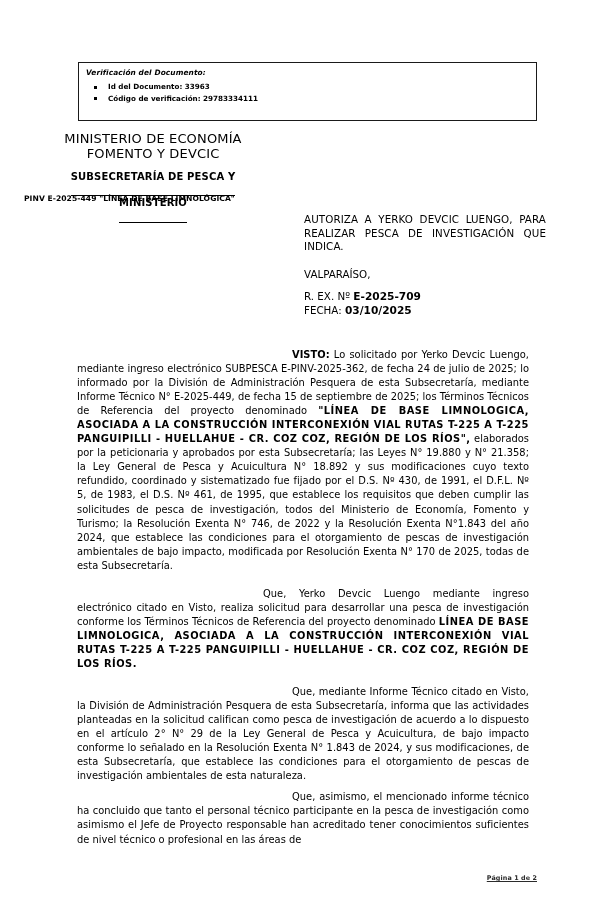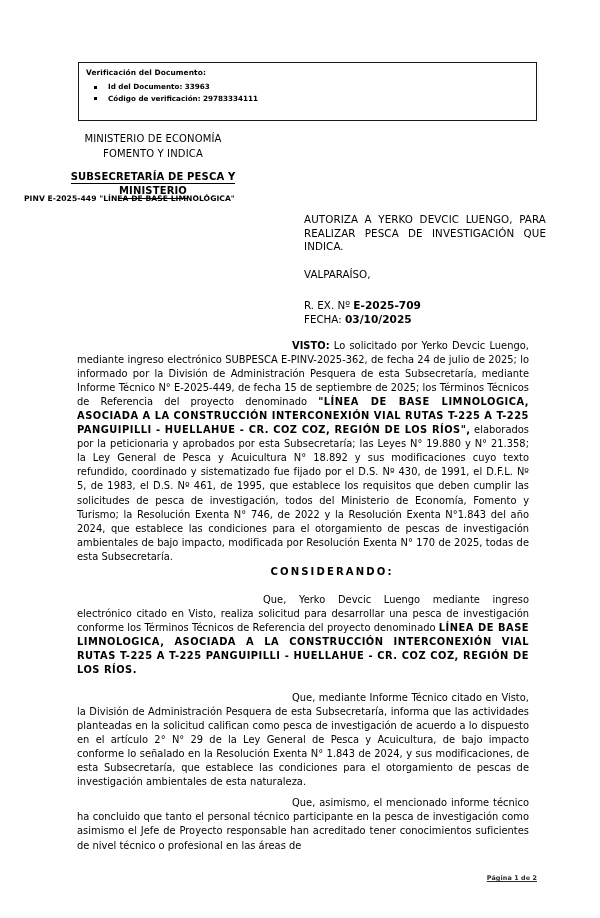--- a/index.html
+++ b/index.html
@@ -35,20 +35,21 @@
     overflow: hidden;
   }
   .verif-title {
     position: absolute;
     left: 7px;
     top: 5px;
     font-size: 7.4px;
     font-weight: bold;
     letter-spacing: 0.1px;
     white-space: nowrap;
+    font-style: italic;
   }
   .verif-list {
     position: absolute;
     left: 7px;
     top: 18px;
     margin: 0;
     padding: 0;
     list-style: none;
     font-weight: bold;
   }
@@ -71,35 +72,35 @@
 
   
   .org-header {
     position: absolute;
     left: 22px;
     top: 132px;
     width: 262px;
     text-align: center;
   }
   .org-line {
-    font-size: 10px;
+    font-size: 13px;
     line-height: 14.6px;
     letter-spacing: 0.15px;
   }
   .org-sub {
     margin-top: 9px;
     font-size: 10px;
     font-weight: bold;
     line-height: 13.2px;
     letter-spacing: 0.15px;
   }
   .org-sub span {
     border-bottom: 1.4px solid #000;
     display: inline-block;
-    padding-bottom: 0px;
+    padding-bottom: 12px;
   }
   .pinv-line {
     position: absolute;
     left: 24px;
     top: 194px;
     width: 270px;
     font-size: 7.6px;
     font-weight: bold;
     letter-spacing: 0.05px;
     white-space: nowrap;
@@ -118,36 +119,36 @@
     text-align: justify;
     text-align-last: left;
     letter-spacing: 0.1px;
   }
   .rh-city {
     margin-top: 14px;
     font-size: 10.3px;
     line-height: 13.6px;
   }
   .rh-res {
-    margin-top: 18px;
+    margin-top: 9px;
     font-size: 10.3px;
     line-height: 13.6px;
   }
   .rh-res b, .rh-date b { font-weight: bold; font-size: 10.6px; }
   .rh-date {
     margin-top: 0;
     font-size: 10.3px;
     line-height: 13.6px;
   }
 
   
   .body-text {
     position: absolute;
     left: 77px;
-    top: 339px;
+    top: 348px;
     width: 452px;
   }
   p.para {
     margin: 0;
     font-size: 9.9px;
     line-height: 14.05px;
     text-align: justify;
     text-align-last: left;
     letter-spacing: 0.02px;
   }
@@ -189,21 +190,21 @@
   <div class="verif-box">
     <div class="verif-title">Verificación del Documento:</div>
     <ul class="verif-list">
       <li>Id del Documento: 33963</li>
       <li>Código de verificación: 29783334111</li>
     </ul>
   </div>
 
   <div class="org-header">
     <div class="org-line">MINISTERIO DE ECONOMÍA</div>
-    <div class="org-line">FOMENTO Y INDICA</div>
+    <div class="org-line">FOMENTO Y DEVCIC</div>
     <div class="org-sub">
       <span>SUBSECRETARÍA DE PESCA Y</span><br>
       <span>MINISTERIO</span>
     </div>
   </div>
   <div class="pinv-line">PINV E-2025-449 "LÍNEA DE BASE LIMNOLÓGICA"</div>
 
   <div class="right-head">
     <div class="rh-title">AUTORIZA A YERKO DEVCIC LUENGO, PARA REALIZAR PESCA DE INVESTIGACIÓN QUE INDICA.</div>
     <div class="rh-city">VALPARAÍSO,</div>
@@ -214,21 +215,20 @@
       <span>FECHA: </span><b>03/10/2025</b>
     </div>
   </div>
 
   <div class="body-text">
 
     <p class="para">
       <span class="indent-lg"></span><span class="bold">VISTO:</span><span> Lo solicitado por Yerko Devcic Luengo, mediante ingreso electrónico SUBPESCA E-PINV-2025-362, de fecha 24 de julio de 2025; lo informado por la División de Administración Pesquera de esta Subsecretaría, mediante Informe Técnico N° E-2025-449, de fecha 15 de septiembre de 2025; los Términos Técnicos de Referencia del proyecto denominado </span><span class="boldsp">"LÍNEA DE BASE LIMNOLOGICA, ASOCIADA A LA CONSTRUCCIÓN INTERCONEXIÓN VIAL RUTAS T-225 A T-225 PANGUIPILLI - HUELLAHUE - CR. COZ COZ, REGIÓN DE LOS RÍOS",</span><span> elaborados por la peticionaria y aprobados por esta Subsecretaría; las Leyes N° 19.880 y N° 21.358; la Ley General de Pesca y Acuicultura N° 18.892 y sus modificaciones cuyo texto refundido, coordinado y sistematizado fue fijado por el D.S. Nº 430, de 1991, el D.F.L. Nº 5, de 1983, el D.S. Nº 461, de 1995, que establece los requisitos que deben cumplir las solicitudes de pesca de investigación, todos del Ministerio de Economía, Fomento y Turismo; la Resolución Exenta N° 746, de 2022 y la Resolución Exenta N°1.843 del año 2024, que establece las condiciones para el otorgamiento de pescas de investigación ambientales de bajo impacto, modificada por Resolución Exenta N° 170 de 2025, todas de esta Subsecretaría.</span>
     </p>
 
-    <p class="considerando">CONSIDERANDO:</p>
 
     <div class="gap"></div>
 
     <p class="para">
       <span class="indent-md"></span><span>Que, Yerko Devcic Luengo mediante ingreso electrónico citado en Visto, realiza solicitud para desarrollar una pesca de investigación conforme los Términos Técnicos de Referencia del proyecto denominado </span><span class="boldsp">LÍNEA DE BASE LIMNOLOGICA, ASOCIADA A LA CONSTRUCCIÓN INTERCONEXIÓN VIAL RUTAS T-225 A T-225 PANGUIPILLI - HUELLAHUE - CR. COZ COZ, REGIÓN DE LOS RÍOS.</span>
     </p>
 
     <div class="gap"></div>
 
     <p class="para">

